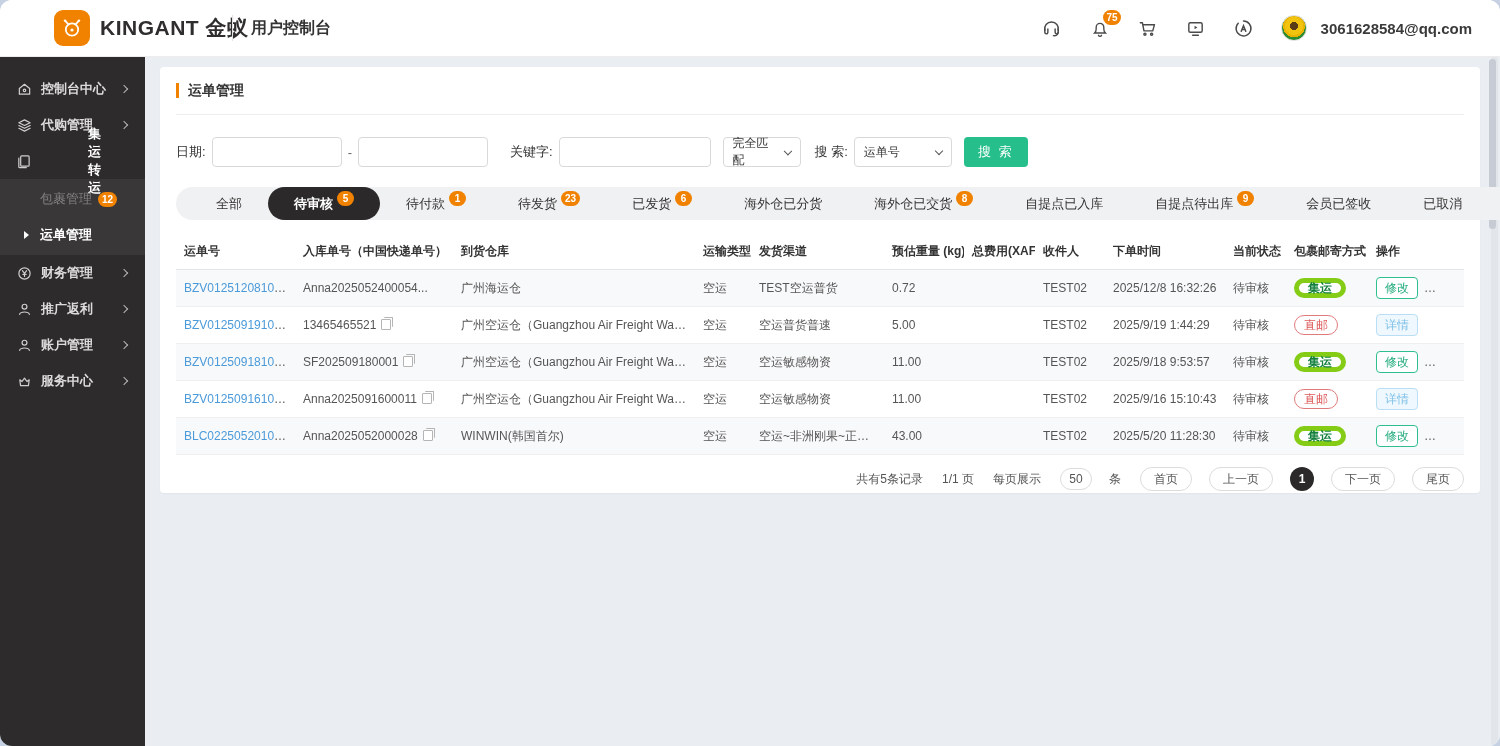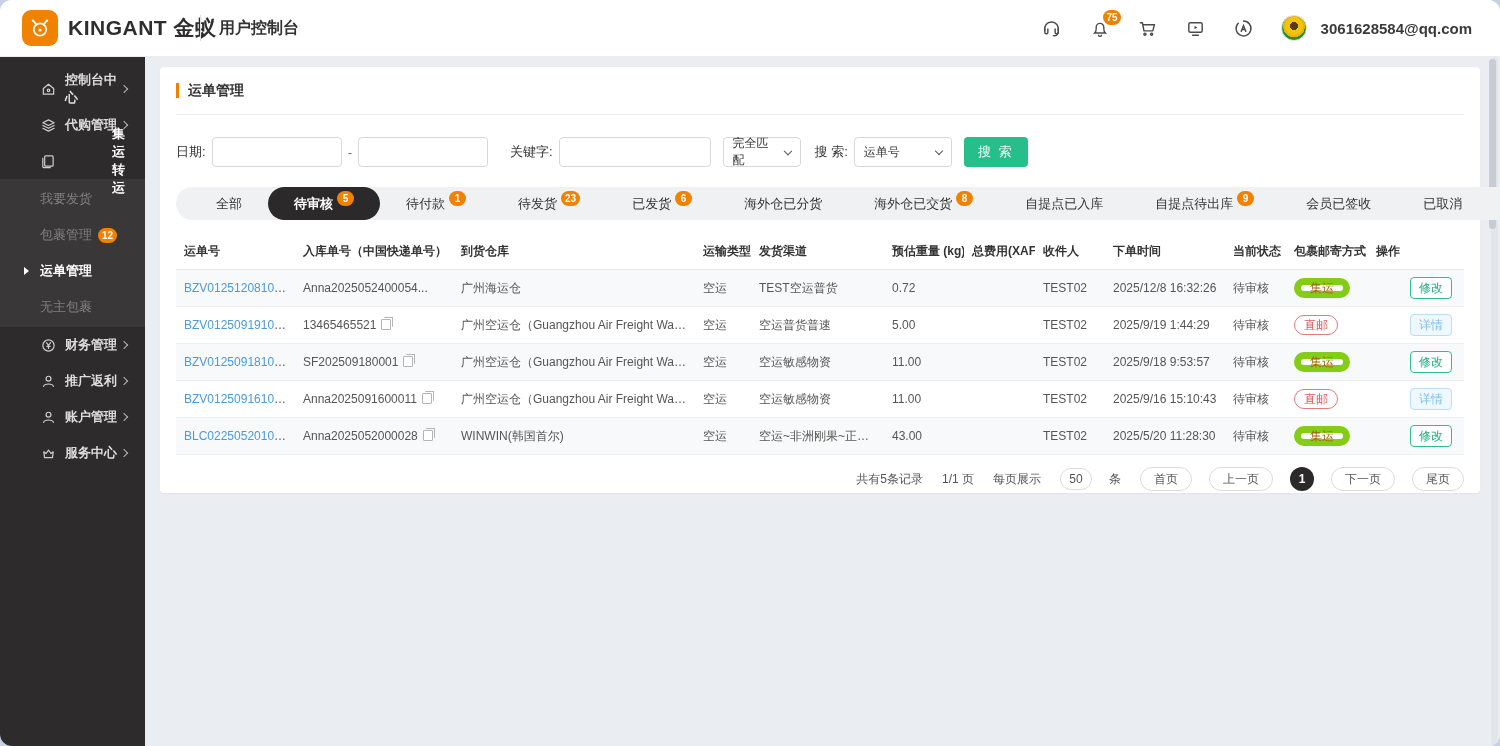--- a/index.html
+++ b/index.html
@@ -1,35 +1,35 @@
 <!DOCTYPE html>
 <html><head>
 <meta charset="utf-8">
 <style>
   * { margin:0; padding:0; box-sizing:border-box; }
   html,body { width:1500px; height:746px; }
   body { background:#c6d2e4; font-family:"Liberation Sans","DejaVu Sans",sans-serif; }
   .window { position:relative; width:1500px; height:746px; border-radius:12px; overflow:hidden; background:#eaedf1; box-shadow:0 0 0 1px rgba(255,255,255,.6) inset; }
 
   
-  .topbar { position:absolute; left:0; top:0; width:1500px; height:57px; background:#ffffff; border-bottom:1px solid #ececec; display:flex; align-items:center; z-index:5; }
+  .topbar { position:absolute; left:0; top:0; width:1500px; height:57px; background:#ffffff; border-bottom:1px solid #ececec; display:flex; align-items:center; z-index:5;padding-left:32px; }
   .brand { display:flex; align-items:center; gap:10px; padding-left:22px; width:176px; flex:0 0 auto; }
   .logo-sq { width:36px; height:36px; border-radius:9px; background:#f08200; display:flex; align-items:center; justify-content:center; flex:0 0 auto; }
   .brand-text { font-size:21px; font-weight:bold; color:#2f2d2e; letter-spacing:.5px; white-space:nowrap; }
   .top-divider { width:1px; height:26px; background:#e3e3e3; margin:0 18px 0 24px; }
   .console-title { font-size:16px; font-weight:bold; color:#333; }
   .top-right { margin-left:auto; display:flex; align-items:center; gap:26px; padding-right:28px; }
   .top-ico { position:relative; width:22px; height:22px; color:#4a4a4a; display:flex; align-items:center; justify-content:center; cursor:pointer; }
   .noti-badge { position:absolute; top:-7px; right:-10px; min-width:17px; height:15px; padding:0 3px; background:#f08200; color:#fff; border-radius:8px; font-size:10px; font-weight:bold; display:flex; align-items:center; justify-content:center;text-align:right; }
   .avatar { width:26px; height:26px; border-radius:50%; background:radial-gradient(circle at 50% 42%, #5a3c16 0 4px, #f2c410 4px 9px, #e8b400 9px 11px, #2e8b2e 11px); border:1px solid #e0e0e0; }
   .user-email { font-size:15px; font-weight:bold; color:#3a3a3a; margin-left:-12px; }
 
   
   .sidebar { position:absolute; left:0; top:57px; width:145px; height:689px; background:#2d2b2c; color:#d9d7d8; }
-  .side-item { height:36px; display:flex; align-items:center; padding-left:40px; cursor:pointer; font-size:13px; font-weight:bold; color:#dddbdc; }
+  .side-item { height:36px; display:flex; align-items:center; padding-left:16px; cursor:pointer; font-size:13px; font-weight:bold; color:#dddbdc; }
   .side-item .side-icon { width:16px; height:16px; margin-right:9px; display:flex; align-items:center; justify-content:center; color:#cfcdce; }
   .side-item .side-label { flex:1; }
   .side-item .chev { margin-right:18px; color:#b9b7b8; }
   .chev { width:6px; height:6px; border-right:1.6px solid currentColor; border-bottom:1.6px solid currentColor; display:inline-block; }
   .chev.right { transform:rotate(-45deg); }
   .chev.down { transform:rotate(45deg); margin-top:-3px; }
   .side-sub { background:#393738; padding:2px 0; }
   .side-sub-item { height:36px; display:flex; align-items:center; padding-left:40px; font-size:13px; color:#827f80; cursor:pointer; position:relative; }
   .side-sub-item.active { color:#ffffff; font-weight:bold; }
   .tri { position:absolute; left:24px; width:0; height:0; border-left:5px solid #fff; border-top:4px solid transparent; border-bottom:4px solid transparent; }
@@ -66,23 +66,23 @@
 
   
   table { width:1288px; border-collapse:collapse; table-layout:fixed; margin-top:14px; font-size:12px; }
   thead th { text-align:left; font-size:12px; font-weight:bold; color:#333; padding:9px 6px 9px 8px; border-bottom:1px solid #e6e6e6; white-space:nowrap; overflow:hidden; }
   tbody td { padding:0 6px 0 8px; height:37px; color:#555; border-bottom:1px solid #efefef; white-space:nowrap; overflow:hidden; text-overflow:ellipsis; }
   tbody tr:nth-child(odd) { background:#f8f9fa; }
   a.waybill { color:#4b9ad9; text-decoration:none; cursor:pointer; }
   .copy-ico { display:inline-block; width:10px; height:11px; border:1px solid #b5b5b5; border-radius:1px; position:relative; margin-left:5px; vertical-align:-1px; background:#fff; cursor:pointer; }
   .copy-ico:before { content:""; position:absolute; left:2px; top:-3px; width:8px; height:9px; border:1px solid #b5b5b5; border-bottom:none; border-left:none; border-radius:1px; }
   .pill { display:inline-flex; align-items:center; justify-content:center; height:20px; padding:0 9px; border-radius:11px; font-size:12px; background:#fff; }
-  .pill.disabled { border:7px solid #84cc16; color:#a16207; }
+  .pill.disabled { border:5px solid #84cc16; color:#15803d;font-weight:bold; }
   .pill.danger { border:1px solid #e07b7b; color:#dd5a5a; }
-  .act-btn { display:inline-flex; align-items:center; justify-content:center; height:22px; padding:0 8px; border-radius:4px; font-size:12px; cursor:pointer; margin-right:6px;margin-left:34px; }
+  .act-btn { display:inline-flex; align-items:center; justify-content:center; height:22px; padding:0 8px; border-radius:4px; font-size:12px; cursor:pointer; margin-right:6px; }
   .act-btn.edit { border:1px solid #2fbe8f; color:#22ab7d; background:#fff; }
   .act-btn.detail { border:1px solid #b9def5; color:#7fc0e8; background:#eef8fe; }
 
   
   .pagination { display:flex; align-items:center; justify-content:flex-end; margin-top:12px; font-size:12px; color:#555; gap:17px; }
   .pg-text { margin-right:2px; }
   .pp-box { width:32px; height:22px; border:1px solid #dcdcdc; border-radius:11px; font-size:12px; text-align:center; color:#555; outline:none; background:#fff; }
   .pg-btn { height:24px; padding:8px 13px; border:1px solid #dcdcdc; border-radius:13px; background:#fff; color:#555; font-size:12px; display:inline-flex; align-items:center; cursor:pointer; }
   .pg-cur { width:24px; height:24px; border-radius:50%; background:#2b2929; color:#fff; font-size:12px; display:inline-flex; align-items:center; justify-content:center; font-weight:bold; }
   svg { display:block; }
@@ -179,32 +179,26 @@
             <svg width="15" height="15" viewBox="0 0 16 16" fill="none" stroke="currentColor" stroke-width="1.3" stroke-linecap="round" stroke-linejoin="round">
               <rect x="5" y="2" width="9" height="11" rx="1"></rect>
               <path d="M3 4.5 v9 a1 1 0 0 0 1 1 h7"></path>
             </svg>
           </span>
           <span class="side-label">集运转运</span>
           <span class="chev down"></span>
         </div>
         <div class="side-sub">
           <div class="side-sub-item">
-            <span>我要发货</span>
-          </div>
-          <div class="side-sub-item">
             <span>包裹管理</span>
             <span class="badge">12</span>
           </div>
           <div class="side-sub-item active">
             <span class="tri"></span>
             <span>运单管理</span>
-          </div>
-          <div class="side-sub-item">
-            <span>无主包裹</span>
           </div>
         </div>
         <div class="side-item">
           <span class="side-icon">
             <svg width="15" height="15" viewBox="0 0 16 16" fill="none" stroke="currentColor" stroke-width="1.3" stroke-linecap="round" stroke-linejoin="round">
               <circle cx="8" cy="8" r="6"></circle>
               <path d="M5.8 5 8 8 10.2 5 M8 8 v3.2 M6.3 9 h3.4"></path>
             </svg>
           </span>
           <span class="side-label">财务管理</span>

